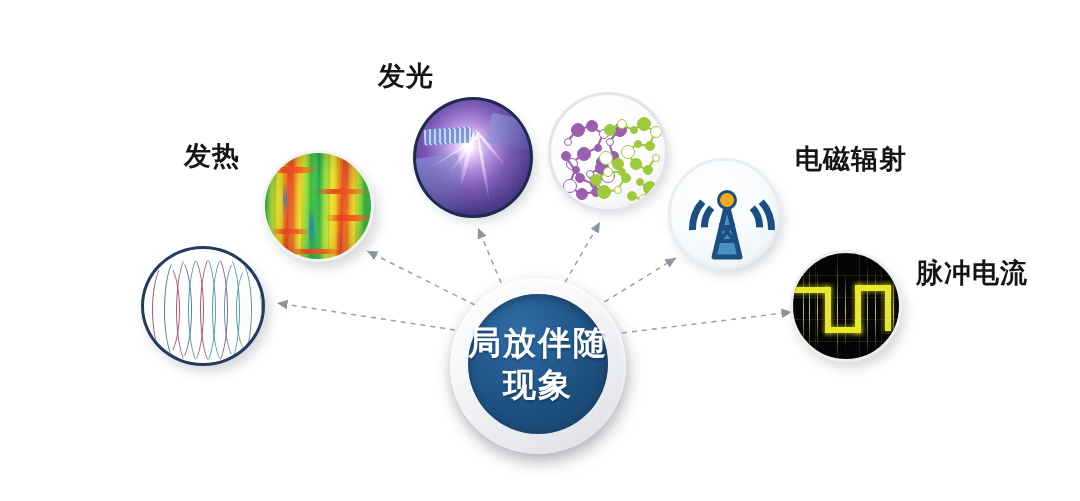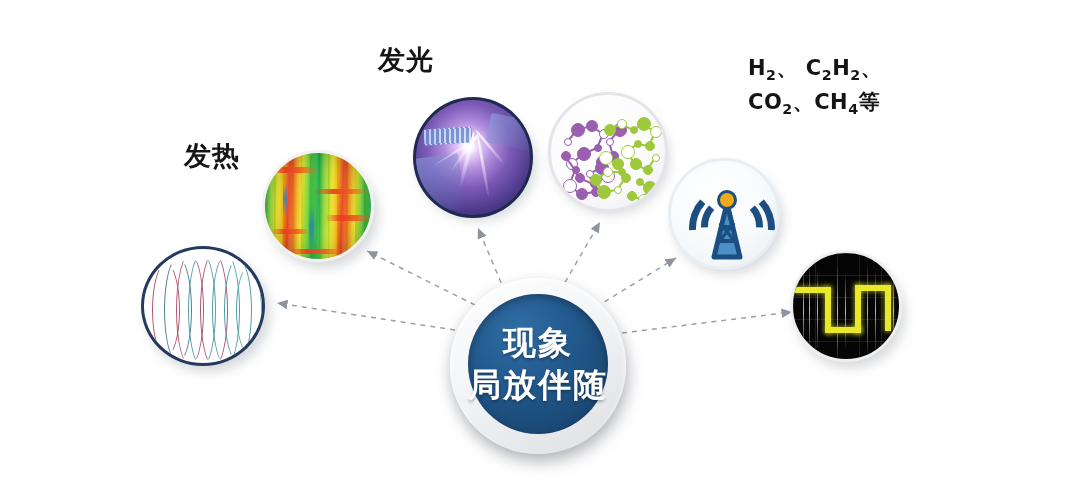--- a/index.html
+++ b/index.html
@@ -256,21 +256,21 @@
   <div class="node glow" id="node-light" style="left:413px; top:97px; width:120px; height:121px; z-index:4;">
     <span class="glow-panel" style="left:-4px; top:56px; width:50px; height:56px; transform:rotate(-8deg);"></span>
     <span class="glow-panel" style="left:72px; top:18px; width:54px; height:30px; transform:rotate(12deg);"></span>
     <span class="glow-coil" style="left:8px;  top:28px; width:48px; height:16px; transform:rotate(-4deg);"></span>
     <span class="glow-bolt" style="left:56px; top:32px; width:4px;  height:56px; transform:rotate(14deg);"></span>
     <span class="glow-bolt" style="left:60px; top:34px; width:3px;  height:64px; transform:rotate(-10deg);"></span>
     <span class="glow-bolt" style="left:62px; top:32px; width:3px;  height:48px; transform:rotate(36deg);"></span>
     <span class="glow-bolt" style="left:58px; top:30px; width:3px;  height:44px; transform:rotate(-40deg);"></span>
     <span class="glow-bolt" style="left:64px; top:36px; width:2px;  height:58px; transform:rotate(58deg);"></span>
   </div>
-  <div class="label label-cn" style="left:378px; top:44px;">发光</div>
+  <div class="label label-cn" style="left:378px; top:60px;">发光</div>
 
   <div class="node-shadow" style="left:553px; top:102px; width:116px; height:112px;"></div>
   <div class="node chem" id="node-chemical" style="left:548px; top:92px; width:120px; height:120px; z-index:4;">
       <span class="chem-bond" style="left: 16px; top: 46px; width: 15.6205px; background: rgb(154, 95, 174); transform: rotate(-50.1944deg);"></span>
       <span class="chem-bond" style="left: 26px; top: 34px; width: 14.5602px; background: rgb(154, 95, 174); transform: rotate(-15.9454deg);"></span>
       <span class="chem-bond" style="left: 40px; top: 30px; width: 14.4222px; background: rgb(154, 95, 174); transform: rotate(33.6901deg);"></span>
       <span class="chem-bond" style="left: 52px; top: 38px; width: 15.2315px; background: rgb(154, 95, 174); transform: rotate(113.199deg);"></span>
       <span class="chem-bond" style="left: 46px; top: 52px; width: 15.2315px; background: rgb(154, 95, 174); transform: rotate(156.801deg);"></span>
       <span class="chem-bond" style="left: 32px; top: 58px; width: 15.6205px; background: rgb(154, 95, 174); transform: rotate(140.194deg);"></span>
       <span class="chem-bond" style="left: 20px; top: 68px; width: 16.1245px; background: rgb(154, 95, 174); transform: rotate(60.2551deg);"></span>
@@ -345,47 +345,40 @@
       <span class="chem-dot" style="left: 67px; top: 73px; width: 6px; height: 6px; background: rgb(158, 201, 58); border: 1.6px solid rgb(158, 201, 58);"></span>
       <span class="chem-bond" style="left: 88px; top: 86px; width: 11.6619px; background: rgb(158, 201, 58); transform: rotate(30.9638deg);"></span>
       <span class="chem-bond" style="left: 98px; top: 92px; width: 13.4164px; background: rgb(158, 201, 58); transform: rotate(116.565deg);"></span>
       <span class="chem-bond" style="left: 92px; top: 104px; width: 12.6491px; background: rgb(158, 201, 58); transform: rotate(-161.565deg);"></span>
       <span class="chem-dot" style="left: 85px; top: 83px; width: 6px; height: 6px; background: rgb(158, 201, 58); border: 1.6px solid rgb(158, 201, 58);"></span>
       <span class="chem-dot" style="left: 92px; top: 86px; width: 12px; height: 12px; background: rgb(158, 201, 58); border: 1.6px solid rgb(158, 201, 58);"></span>
       <span class="chem-dot" style="left: 87px; top: 99px; width: 10px; height: 10px; background: rgb(255, 255, 255); border: 1.6px solid rgb(158, 201, 58);"></span>
       <span class="chem-dot" style="left: 76px; top: 96px; width: 8px; height: 8px; background: rgb(158, 201, 58); border: 1.6px solid rgb(158, 201, 58);"></span>
     </div>
 
-  <div class="formula" style="left:748px; top:52px;">
-    <div>
-      H<sub>2</sub>、&nbsp;C<sub>2</sub>H<sub>2</sub>、
-    </div>
-    <div>
-      CO<sub>2</sub>、CH<sub>4</sub>等
-    </div>
-  </div>
 
   <div class="node-shadow" style="left:673px; top:168px; width:110px; height:106px;"></div>
   <div class="node emr" id="node-emr" style="left:668px; top:158px; width:112px; height:112px; z-index:4;">
 
     <span class="emr-arc" style="left:18px; top:24px; width:72px; height:72px; transform:rotate(-48deg); clip-path:polygon(0 0,50% 0,50% 50%,0 50%);"></span>
     <span class="emr-arc" style="left:30px; top:34px; width:48px; height:48px; transform:rotate(-48deg); clip-path:polygon(0 0,50% 0,50% 50%,0 50%);"></span>
 
     <span class="emr-arc" style="left:18px; top:24px; width:72px; height:72px; transform:rotate(48deg); clip-path:polygon(50% 0,100% 0,100% 50%,50% 50%);"></span>
     <span class="emr-arc" style="left:30px; top:34px; width:48px; height:48px; transform:rotate(48deg); clip-path:polygon(50% 0,100% 0,100% 50%,50% 50%);"></span>
 
     <svg width="112" height="112" style="position:absolute; left:0; top:0;">
       <polygon points="56,42 43,96 69,96" fill="#4a90c4" stroke="#1b4f82" stroke-width="5" stroke-linejoin="round"></polygon>
       <line x1="48" y1="66" x2="64" y2="66" stroke="#1b4f82" stroke-width="4"></line>
       <line x1="46" y1="80" x2="66" y2="80" stroke="#1b4f82" stroke-width="4"></line>
       <line x1="49" y1="62" x2="65" y2="82" stroke="#1b4f82" stroke-width="3.5"></line>
       <line x1="63" y1="62" x2="47" y2="82" stroke="#1b4f82" stroke-width="3.5"></line>
     </svg>
     <span class="emr-dot" style="left:46px; top:29px; width:14px; height:14px;"></span>
   </div>
+  <div class="label label-cn" style="left:795px; top:143px;">电磁辐射</div>
 
   <div class="node-shadow" style="left:795px; top:260px; width:110px; height:108px;"></div>
   <div class="node scope" id="node-pulse" style="left:790px; top:250px; width:112px; height:112px; z-index:4;">
     <span class="scope-grid"></span>
 
     <span class="scope-seg" style="left:2px;  top:34px; width:34px; height:6px;"></span>
     <span class="scope-seg" style="left:32px; top:34px; width:6px;  height:46px;"></span>
     <span class="scope-seg" style="left:34px; top:74px; width:34px; height:6px;"></span>
     <span class="scope-seg" style="left:62px; top:32px; width:6px;  height:48px;"></span>
     <span class="scope-seg" style="left:64px; top:32px; width:32px; height:6px;"></span>
@@ -393,21 +386,22 @@
 
     <span class="scope-noise" style="left:10px; top:14px; height:86px;"></span>
     <span class="scope-noise" style="left:16px; top:8px;  height:96px;"></span>
     <span class="scope-noise" style="left:24px; top:16px; height:82px;"></span>
     <span class="scope-noise" style="left:44px; top:12px; height:92px;"></span>
     <span class="scope-noise" style="left:52px; top:20px; height:76px;"></span>
     <span class="scope-noise" style="left:74px; top:10px; height:94px;"></span>
     <span class="scope-noise" style="left:82px; top:16px; height:84px;"></span>
     <span class="scope-noise" style="left:100px; top:22px; height:70px;"></span>
   </div>
+  <div class="label label-cn" style="left:916px; top:257px;">脉冲电流</div>
 
   <div id="hub-shadow" style="left:456px; top:292px; width:172px; height:170px;"></div>
   <div id="hub-outer" style="left:450px; top:278px; width:176px; height:176px;"></div>
   <div id="hub-inner" style="left:468px; top:294px; width:140px; height:140px;">
+    <div class="hub-line">局放伴随</div>
     <div class="hub-line">现象</div>
-    <div class="hub-line">局放伴随</div>
   </div>
 
 </div>
 
 </body></html>

